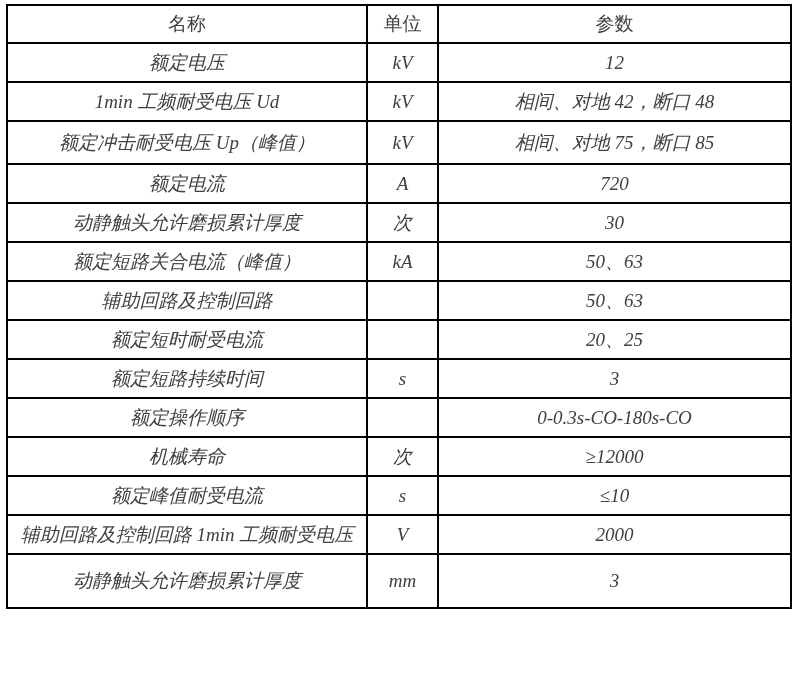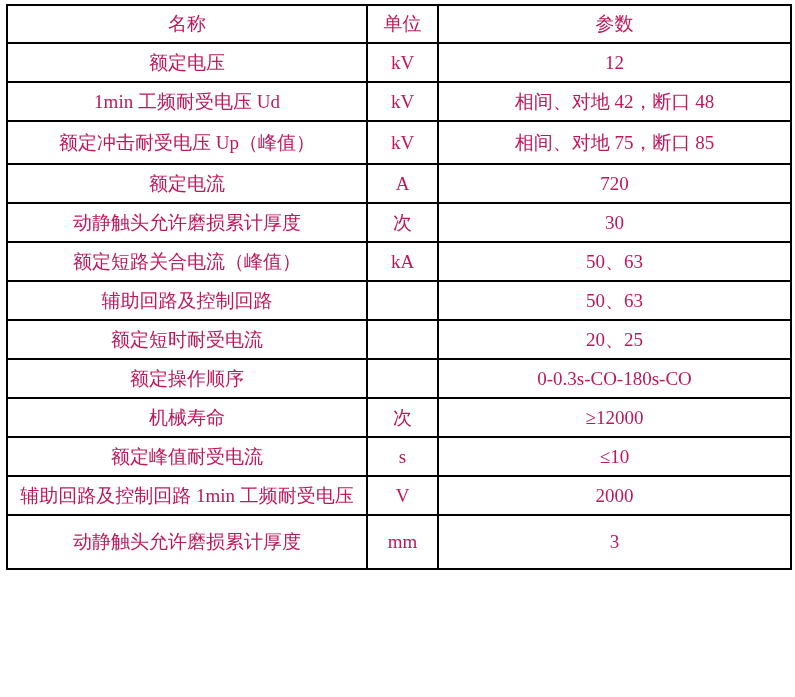--- a/index.html
+++ b/index.html
@@ -9,21 +9,21 @@
     width: 795px;
     height: 697px;
     overflow: hidden;
   }
   .page {
     position: relative;
     width: 734px;
     height: 697px;
     background: #ffffff;
     font-family: "Liberation Serif", "DejaVu Serif", serif;
-    color: #be185d;
+    color: #404040;
   }
   table.spec-table {
     position: absolute;
     left: 6px;
     top: 4px;
     width: 784px;
     border-collapse: collapse;
     table-layout: fixed;
   }
   table.spec-table th,
@@ -34,21 +34,21 @@
     font-size: 19px;
     font-weight: normal;
     padding: 0 2px;
     overflow: hidden;
     white-space: nowrap;
   }
   col.col-name  { width: 360px; }
   col.col-unit  { width: 71px;  }
   col.col-param { width: 353px; }
   thead tr { height: 38px; }
-  tbody tr { height: 39px; }
+  tbody tr { height: 39px; font-style: italic; }
   tbody tr:nth-child(3)  { height: 43px; }
   tbody tr:last-child    { height: 54px; }
 </style>
 </head>
 <body>
 
 <div class="page">
   <table class="spec-table">
     <colgroup>
       <col class="col-name">
@@ -105,20 +105,25 @@
     <td></td>
     <td>50、63</td>
   </tr>
 
   <tr>
     <td>额定短时耐受电流</td>
     <td></td>
     <td>20、25</td>
   </tr>
 
+  <tr>
+    <td>额定短路持续时间</td>
+    <td>s</td>
+    <td>3</td>
+  </tr>
 
   <tr>
     <td>额定操作顺序</td>
     <td></td>
     <td>0-0.3s-CO-180s-CO</td>
   </tr>
 
   <tr>
     <td>机械寿命</td>
     <td>次</td>

